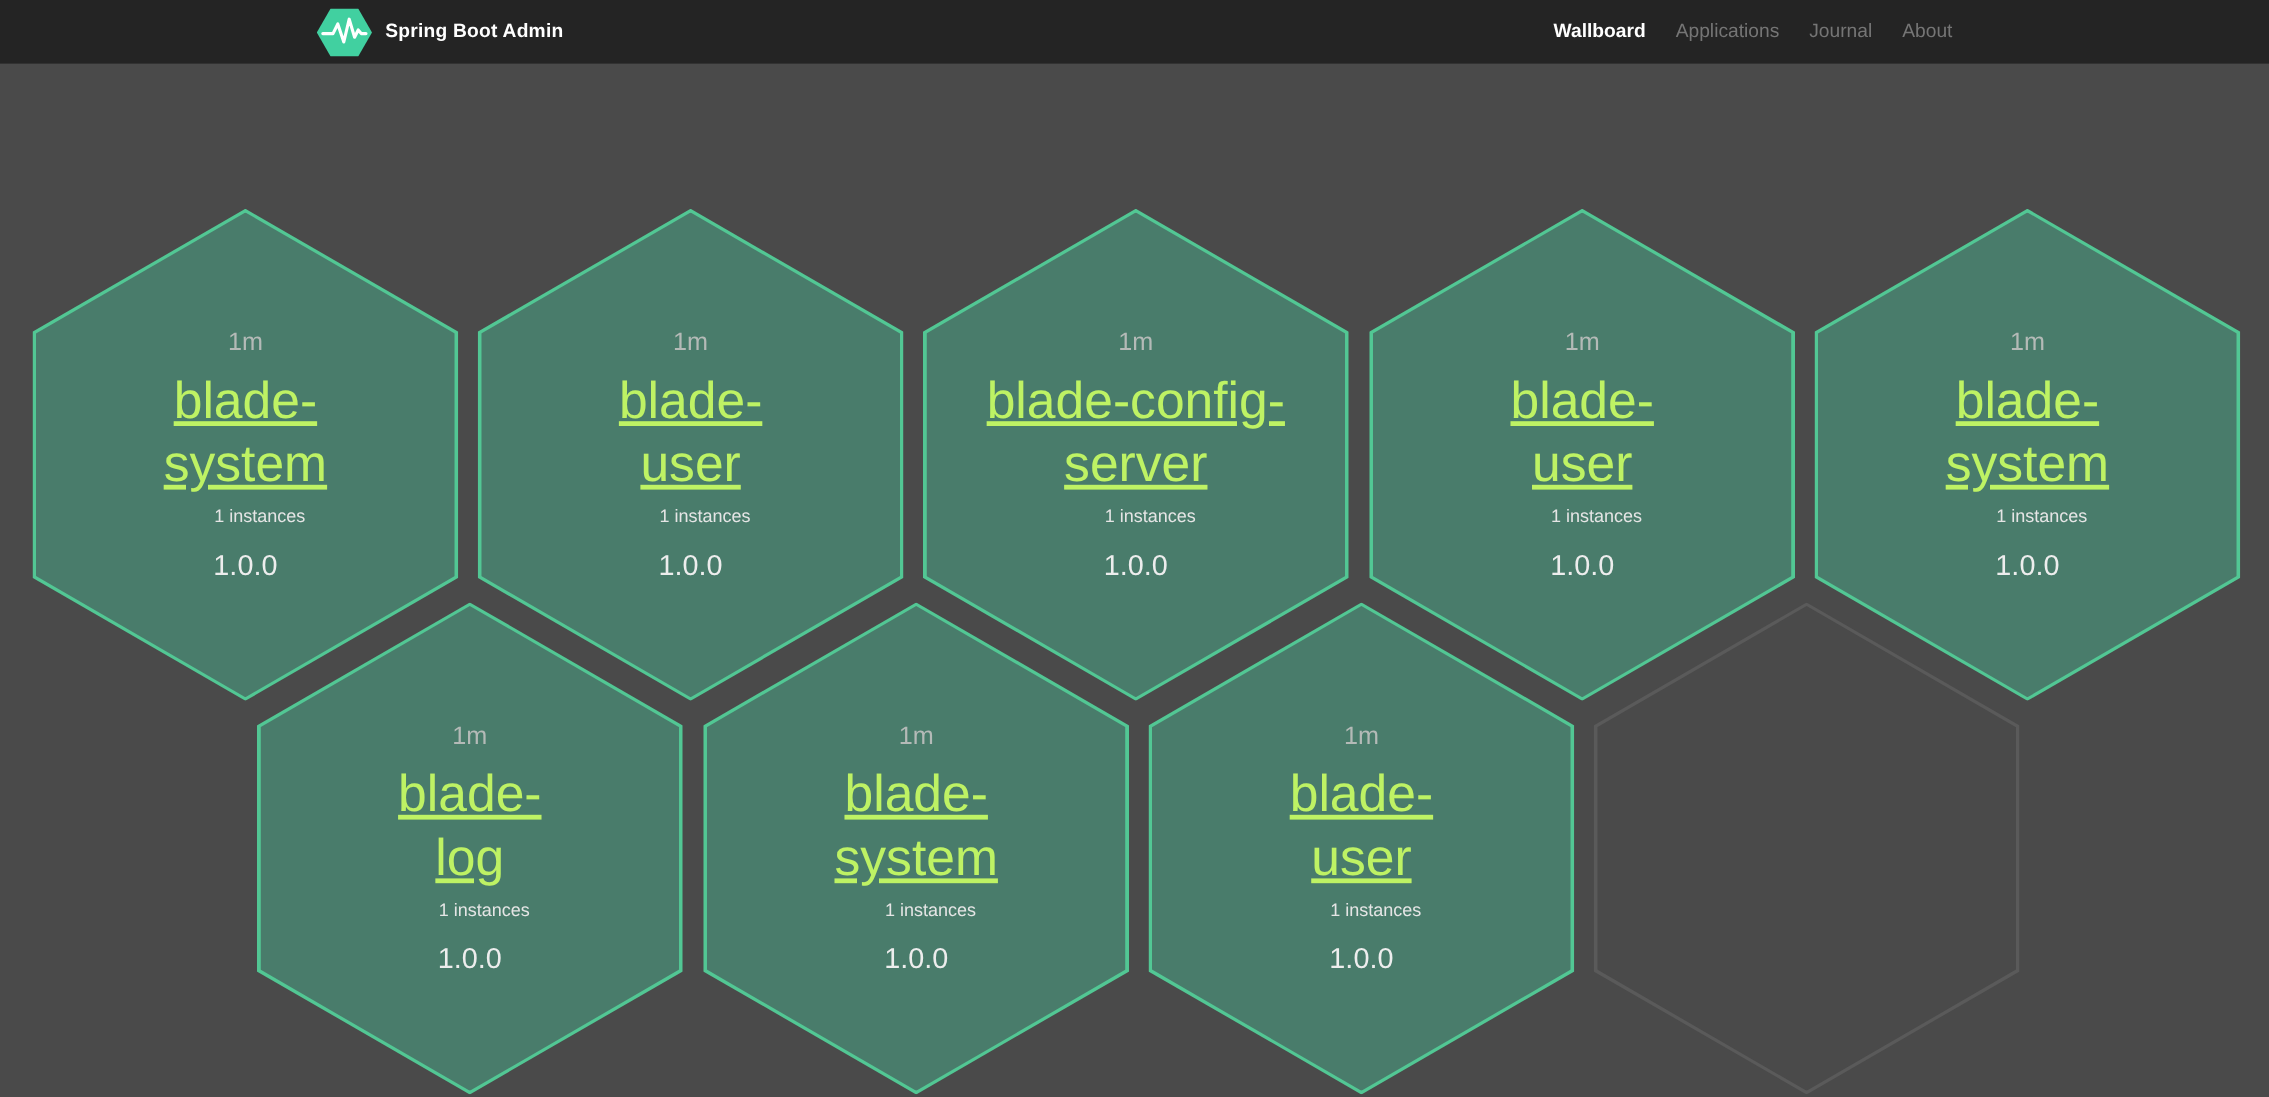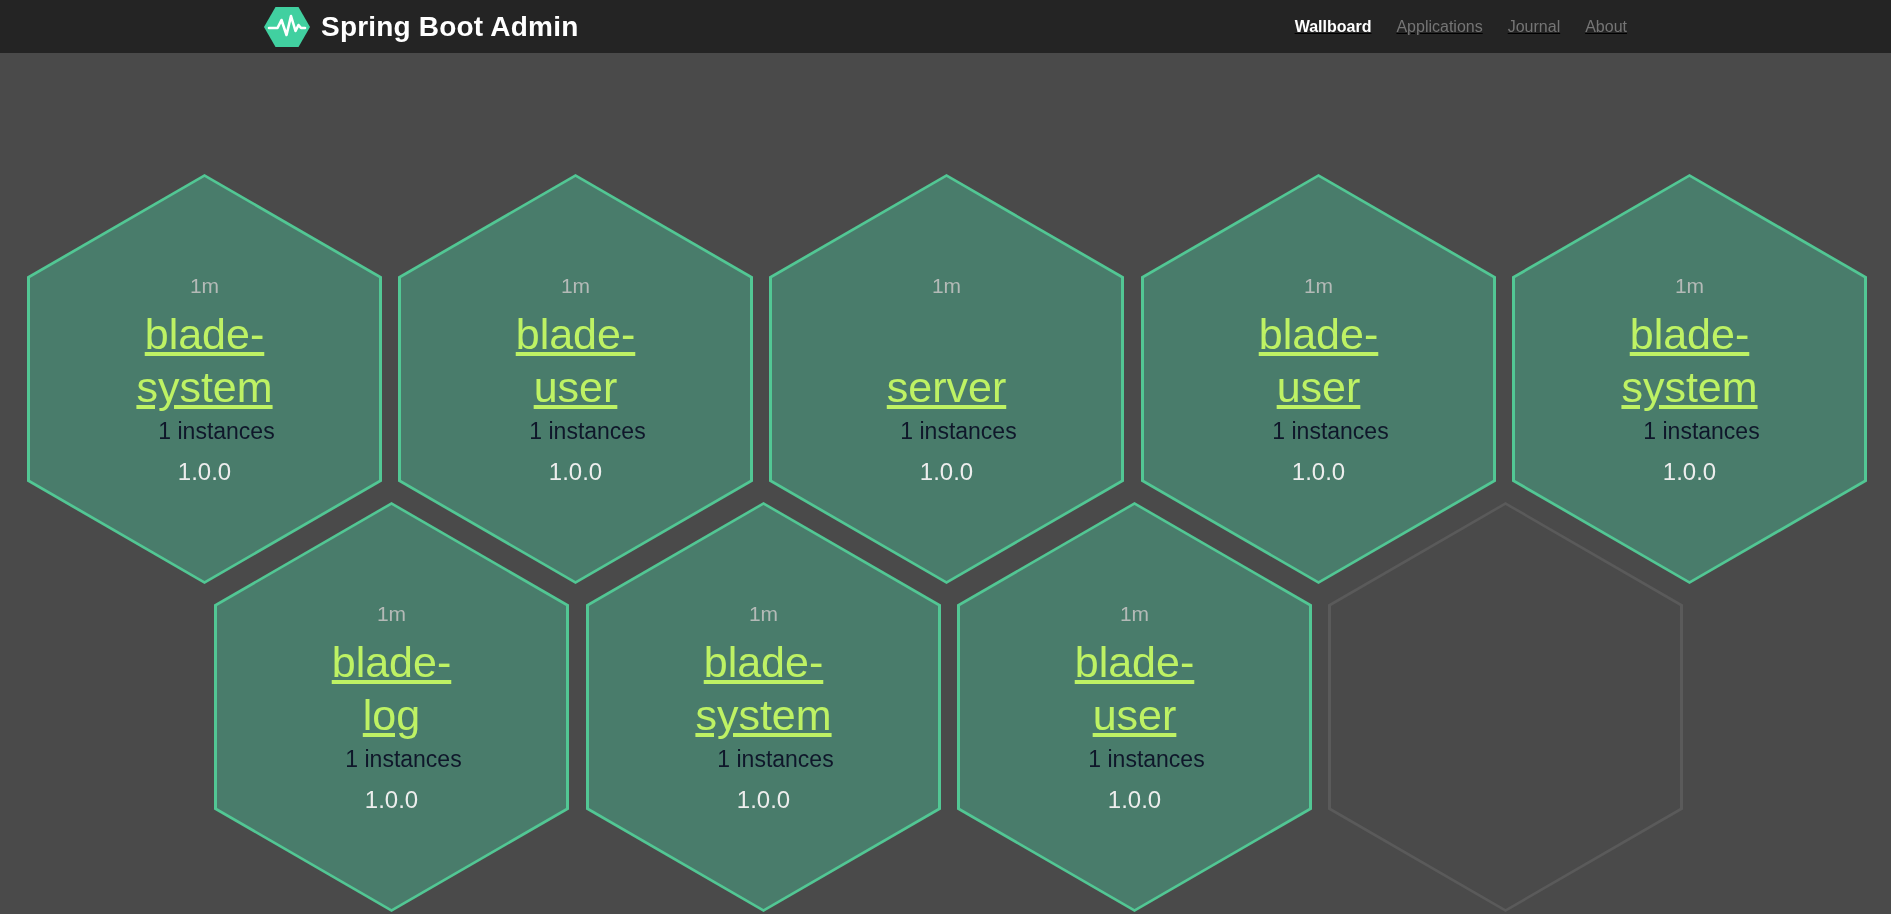--- a/index.html
+++ b/index.html
@@ -26,29 +26,28 @@
     justify-content: space-between;
   }
   .brand {
     display: flex;
     align-items: center;
     gap: 11px;
     cursor: pointer;
   }
   .brand-title {
     color: #ffffff;
-    font-size: 28px;
+    font-size: 16px;
     font-weight: 700;
     letter-spacing: 0.2px;
   }
   .nav-links {
     display: flex;
     align-items: center;
     gap: 25px;
-    text-decoration: underline;
   }
   .nav-link {
     color: #757575;
     font-size: 16px;
     text-decoration: none;
     cursor: pointer;
     line-height: 53px;
   }
   .nav-link.active {
     color: #ffffff;
@@ -95,23 +94,23 @@
   }
   .app-name {
     font-size: 43px;
     line-height: 53px;
     font-weight: 400;
     color: #bef264;
     white-space: nowrap;
     text-decoration: underline;
   }
   .instances {
-    font-size: 23px;
+    font-size: 15px;
     line-height: 28px;
-    color: #0f172a;
+    color: #e5e5e5;
     margin-top: 3px;
     margin-left: 24px;
   }
   .version {
     font-size: 24px;
     line-height: 28px;
     color: #ededed;
     margin-top: 13px;
   }
 </style>
@@ -152,21 +151,21 @@
       <div class="uptime">1m</div>
       <div class="app-name"><span>blade-</span><br><span>user</span></div>
       <div class="instances">1 instances</div>
       <div class="version">1.0.0</div>
     </div>
   </div>
 
   <div class="hex" style="left:769px;top:121px">
     <div class="hex-inner">
       <div class="uptime">1m</div>
-      <div class="app-name"><br><span>server</span></div>
+      <div class="app-name"><span>blade-config-</span><br><span>server</span></div>
       <div class="instances">1 instances</div>
       <div class="version">1.0.0</div>
     </div>
   </div>
 
   <div class="hex" style="left:1141px;top:121px">
     <div class="hex-inner">
       <div class="uptime">1m</div>
       <div class="app-name"><span>blade-</span><br><span>user</span></div>
       <div class="instances">1 instances</div>

